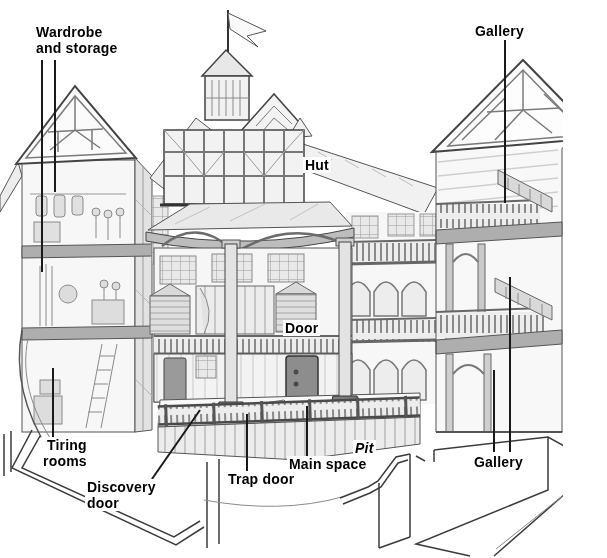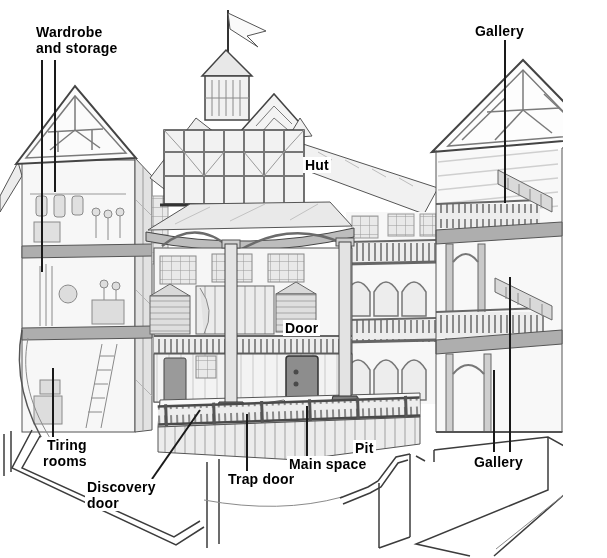--- a/index.html
+++ b/index.html
@@ -322,16 +322,16 @@
 and storage</div>
 <div class="lbl" style="left:473px;top:23px;">Gallery</div>
 <div class="lbl" style="left:303px;top:157px;">Hut</div>
 <div class="lbl" style="left:283px;top:320px;">Door</div>
 <div class="lbl" style="left:41px;top:437px;text-align:right;">Tiring
 rooms</div>
 <div class="lbl" style="left:85px;top:479px;">Discovery
 door</div>
 <div class="lbl" style="left:226px;top:471px;">Trap door</div>
 <div class="lbl" style="left:287px;top:456px;">Main space</div>
-<div class="lbl" style="left:353px;top:440px;">Pit</div>
+<div class="lbl" style="left:353px;top:440px;font-style:italic;">Pit</div>
 <div class="lbl" style="left:472px;top:454px;">Gallery</div>
 
 </div>
 
 </body></html>

